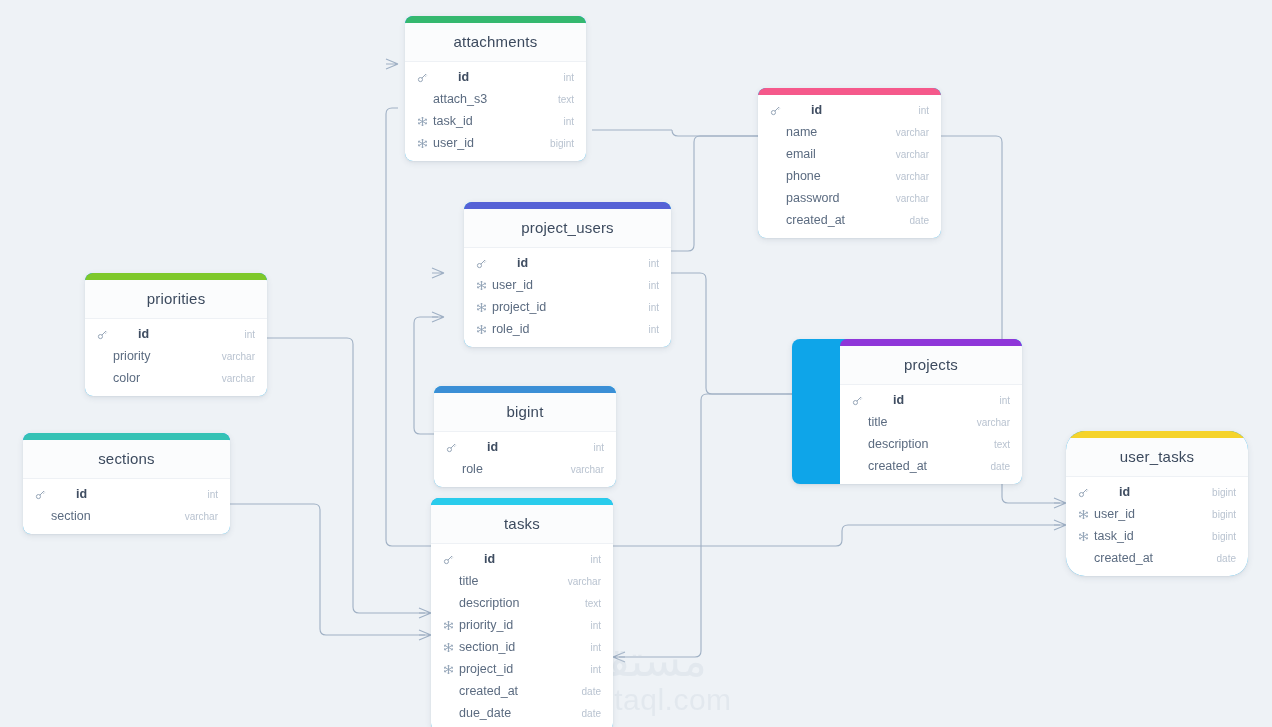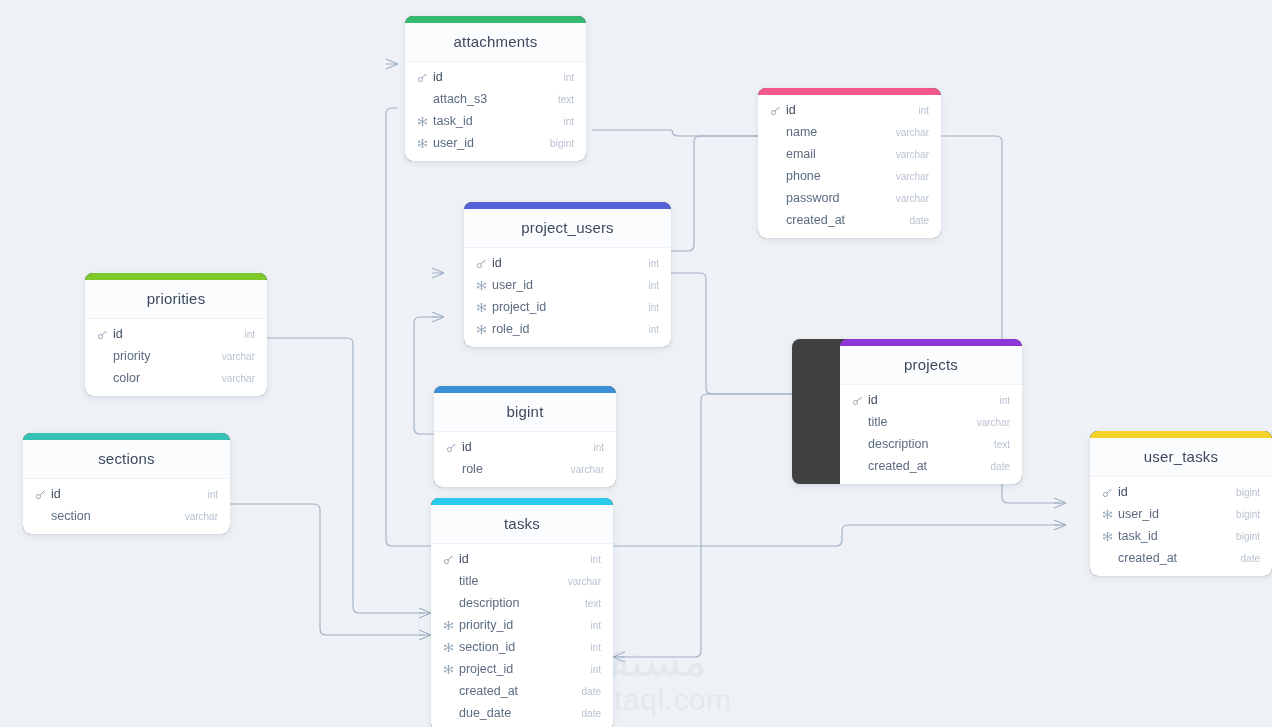--- a/index.html
+++ b/index.html
@@ -45,21 +45,21 @@
     font-size: 30px;
     color: #c9d3dd;
     line-height: 32px;
     text-align: center;
     letter-spacing: 0.5px;
   }
 
   .table-card {
     position: absolute;
     border-radius: 8px;
-    background: #404040;
+    background: #0ea5e9;
     box-shadow: 0 2px 6px rgba(40,60,90,0.10), 0 1px 2px rgba(40,60,90,0.06);
     overflow: hidden;
   }
   .table-accent {
     height: 7px;
     width: 100%;
     border-top-left-radius: 8px;
     border-top-right-radius: 8px;
   }
   .table-title {
@@ -93,22 +93,23 @@
     justify-content: center;
     color: #93a2b5;
   }
   .field-icon.blank { visibility: hidden; }
   .field-name {
     flex: 1;
     white-space: nowrap;
     overflow: hidden;
   }
   .field-name.pk {
-    font-weight: normal;
+    font-weight: bold;
     color: #3f4d61;
+    margin-left: 25px;
   }
   .field-type {
     color: #b9c3d0;
     font-size: 10px;
     white-space: nowrap;
     padding-left: 10px;
   }
 </style>
 </head>
 <body>
@@ -393,21 +394,21 @@
           <span class="field-name pk">id</span>
           <span class="field-type">int</span>
         </div>
         <div class="field-row">
           <span class="field-icon blank"></span>
           <span class="field-name">section</span>
           <span class="field-type">varchar</span>
         </div>
       </div>
     </div>
-    <div class="table-card" style="left: 1090px; top: 431px; width: 182px;">
+    <div class="table-card" style="left: 1066px; top: 431px; width: 182px; border-radius: 19px;">
       <div class="table-accent" style="background: rgb(245, 211, 43);"></div>
       <div class="table-title">user_tasks</div>
       <div class="table-body">
         <div class="field-row">
           <span class="field-icon">
             <svg width="11" height="11" viewBox="0 0 16 16" fill="none" stroke="#93a2b5" stroke-width="1.4">
               <circle cx="5" cy="11" r="3"></circle>
               <path d="M7.1 8.9 L13 3 M11 5 L12.6 6.6 M12.6 3.4 L14 4.8"></path>
             </svg>
           </span>

